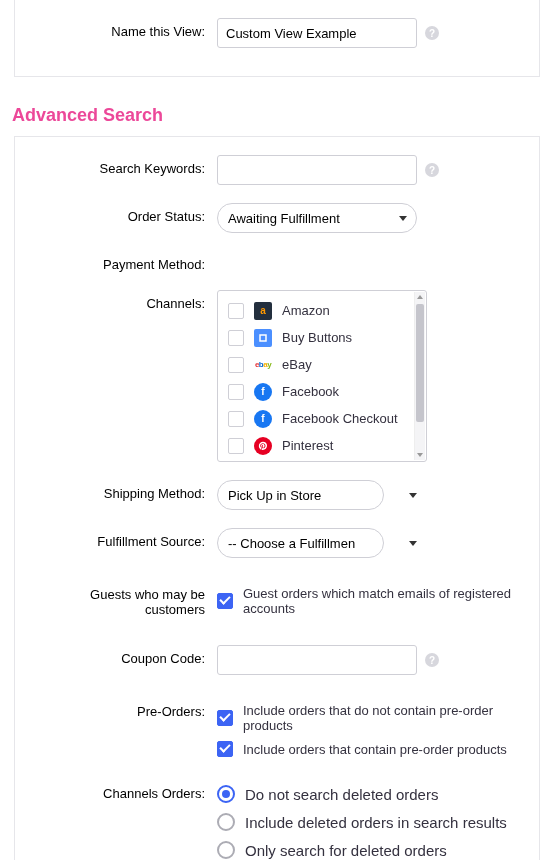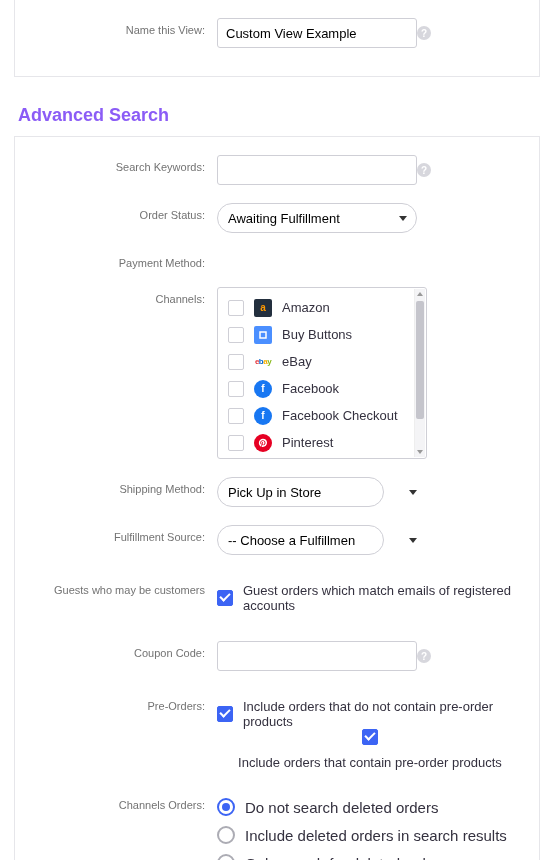--- a/index.html
+++ b/index.html
@@ -14,42 +14,43 @@
   }
   .panel {
     border: 1px solid #e6e6ea;
     border-top: none;
     padding: 18px 16px 22px 16px;
     margin: 0 14px;
   }
   .section-title {
     font-size: 18px;
     font-weight: 600;
-    color: #8b5cf6;
-    margin: 28px 0 10px 18px;
+    color: #ec4899;
+    margin: 28px 0 10px 12px;
   }
   .row {
     display: flex;
     align-items: flex-start;
     margin-bottom: 18px;
   }
   .row.extra-gap { margin-bottom: 28px; }
   .label-col {
     width: 186px;
     flex: 0 0 186px;
     text-align: right;
     padding-right: 12px;
     padding-top: 6px;
-    font-size: 11px;
-    color: #737373;
+    font-size: 13px;
+    color: #000000;
   }
   .field-col {
     flex: 1;
     display: flex;
     align-items: center;
+    gap: 8px;
   }
   .text-input {
     width: 200px;
     height: 30px;
     border: 1px solid #cfcfd6;
     border-radius: 3px;
     padding: 4px 8px;
     font-size: 13px;
     font-family: inherit;
   }
@@ -189,21 +190,21 @@
   .ic-buybuttons { background: #4b8fff; color: #fff; }
   .ic-ebay { background: transparent; }
   .ic-facebook { background: #1877f2; color: #fff; border-radius: 50%; }
   .ic-pinterest { background: #e60023; color: #fff; border-radius: 50%; }
   .checkbox-row {
     display: flex;
     align-items: center;
     gap: 10px;
     font-size: 13px;
   }
-  .checkbox-row + .checkbox-row { margin-top: 0; flex-direction: column; }
+  .checkbox-row + .checkbox-row { margin-top: 8px; }
   .radio {
     width: 18px;
     height: 18px;
     border: 2px solid #acacb4;
     border-radius: 50%;
     background: #fff;
     flex-shrink: 0;
     position: relative;
     display: inline-block;
   }

